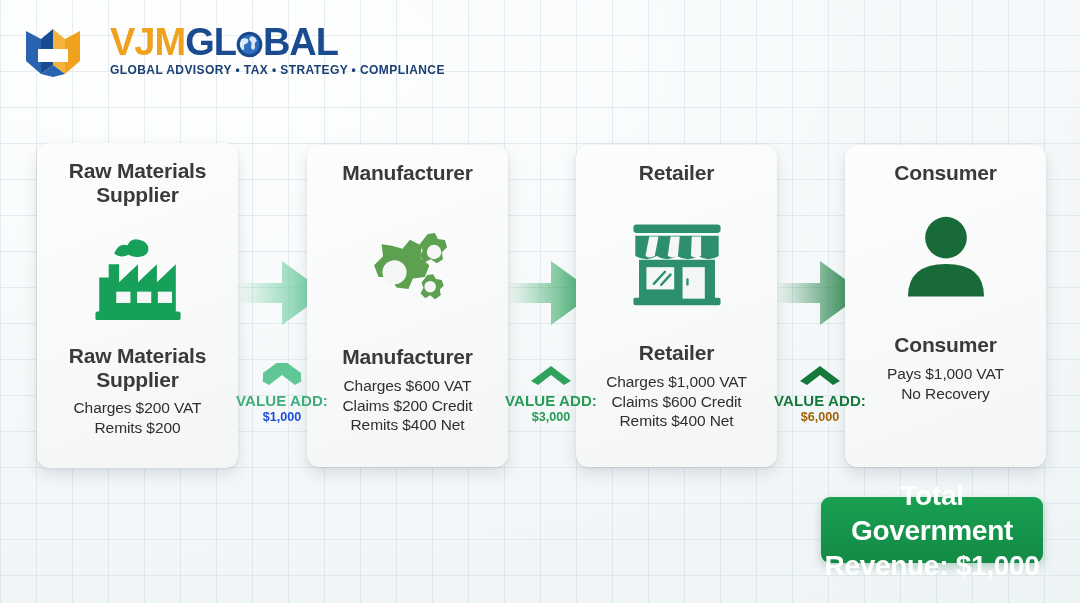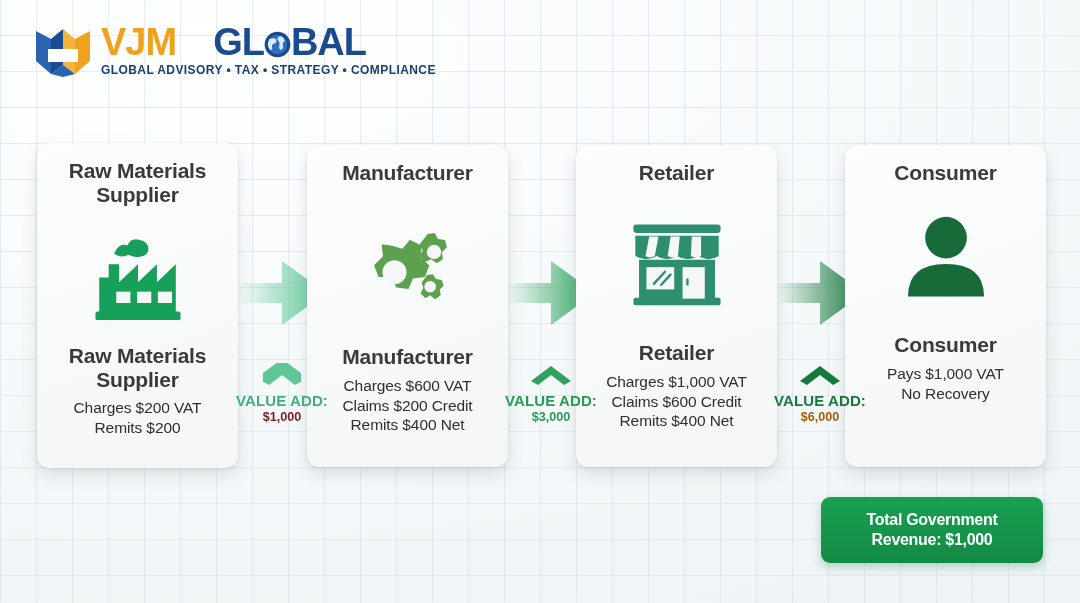--- a/index.html
+++ b/index.html
@@ -7,27 +7,27 @@
   body{
     font-family:"Liberation Sans", sans-serif;
     background:
       linear-gradient(90deg, rgba(210,222,228,.55) 1px, transparent 1px) 0 0/36px 36px,
       linear-gradient(0deg,  rgba(210,222,228,.55) 1px, transparent 1px) 0 0/36px 36px,
       radial-gradient(140% 110% at 18% 8%, #ffffff 0%, #f7fafb 42%, #eef3f5 100%);
     position:relative;
   }
 
   
-  #logo{ position:absolute; left:34px; top:24px; display:flex; align-items:flex-end; }
+  #logo{ position:absolute; left:24px; top:24px; display:flex; align-items:flex-end;gap:19px; }
   #logo .mark{ width:58px; height:52px; flex:none; }
   #logo .words{ margin-left:9px; }
   .wordmark{ font-size:38px; font-weight:bold; line-height:.95; letter-spacing:-1px;
              white-space:nowrap; display:flex; align-items:center; }
   .w-vjm{ color:#f0a11e; }
-  .w-gl{ color:#1a4a8f;margin-left:37px; }
+  .w-gl{ color:#1a4a8f; }
   .w-globe{ width:29px; height:29px; display:inline-block; position:relative; margin:0 -1px; }
   .w-bal{ color:#1a4a8f; position:relative; }
   .tagline{ font-size:12px; font-weight:bold; color:#1a3f74; letter-spacing:.42px;
             margin-top:3px; white-space:nowrap; }
 
   
   #stage{ position:absolute; left:0; top:0; width:1080px; height:603px; }
 
   .card{
     position:absolute; width:201px; background:linear-gradient(160deg,#fdfdfd 0%,#f4f6f6 100%);
@@ -57,21 +57,21 @@
   .va-label{ font-size:15px; font-weight:bold; letter-spacing:.1px; line-height:1.12; }
   .va-amount{ font-size:12.6px; font-weight:bold; line-height:1.2; }
 
   
   #total-badge{
     position:absolute; left:821px; top:497px; width:222px; height:66px;
     background:linear-gradient(180deg,#18a052 0%,#138a45 100%);
     border-radius:9px; display:flex; align-items:center; justify-content:center;
     box-shadow:0 4px 10px rgba(20,120,65,.28);
   }
-  #total-badge .t{ color:#ffffff; font-size:16px; font-weight:bold; text-align:center;
+  #total-badge .t{ color:#ffffff; font-size:28px; font-weight:bold; text-align:center;
                    line-height:1.25; letter-spacing:-.3px; }
 </style>
 </head>
 <body>
 
 <div id="logo">
   <span class="mark">
     <svg viewBox="0 0 58 52" width="58" height="52">
       <path d="M2 6 L2 36 L17 49 L17 14 Z" fill="#2a63b0"></path>
       <path d="M17 14 L17 49 L29 40 L29 4 Z" fill="#1a4a8f"></path>
@@ -218,21 +218,21 @@
   </div>
 
   <div class="value-add" style="left:228px; top:363px;">
     <span class="chev">
       <svg viewBox="0 0 44 22" width="44" height="22">
         <path d="M3 19 L22 4 L41 19 L41 10 L22 -4 L3 10 Z" fill="#5ec795"></path>
         <path d="M2 18 L22 3 L42 18 L35 22 L22 12 L9 22 Z" fill="#5ec795"></path>
       </svg>
     </span>
     <div class="va-label" style="color:#3fae7c;">VALUE ADD:</div>
-    <div class="va-amount" style="color:#7f1d1d;">$1,000</div>
+    <div class="va-amount" style="color:#1d4ed8;">$1,000</div>
   </div>
 
   <div class="value-add" style="left:497px; top:363px;">
     <span class="chev">
       <svg viewBox="0 0 44 22" width="44" height="22">
         <path d="M2 18 L22 3 L42 18 L35 22 L22 12 L9 22 Z" fill="#2fa35e"></path>
       </svg>
     </span>
     <div class="va-label" style="color:#279a55;">VALUE ADD:</div>
     <div class="va-amount" style="color:#279a55;">$3,000</div>

